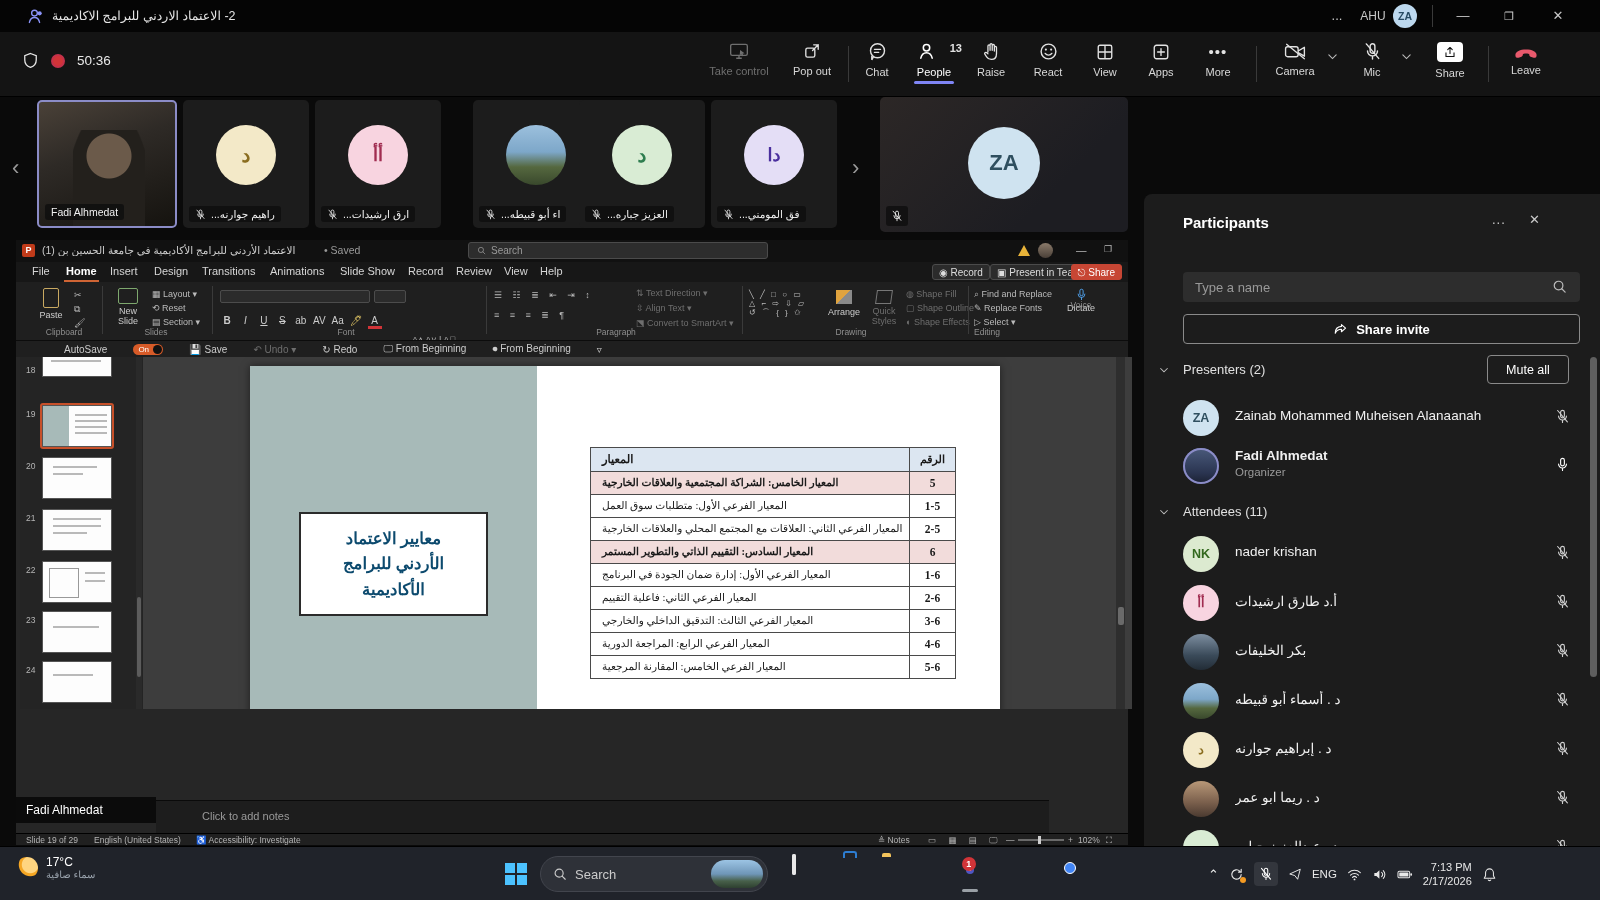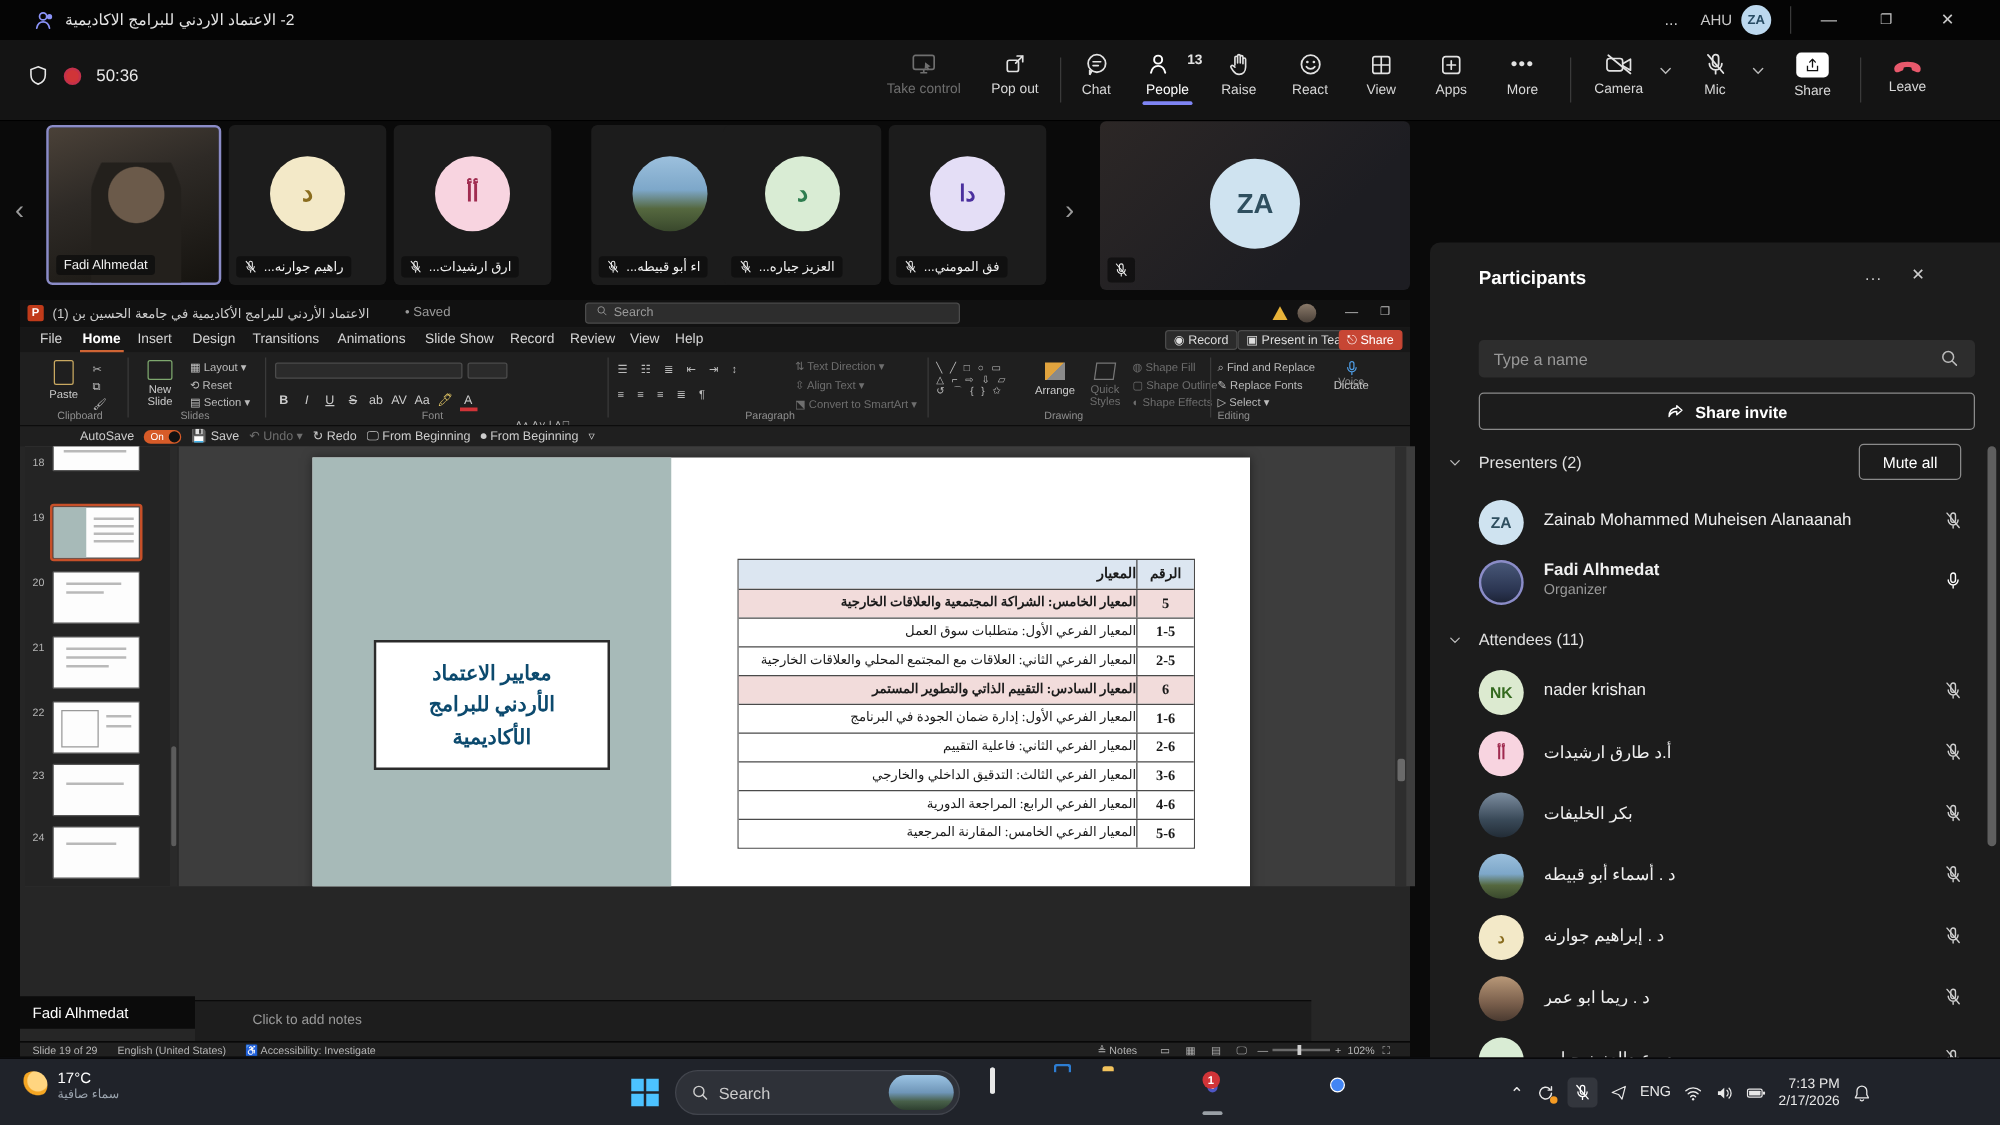--- a/index.html
+++ b/index.html
@@ -52,21 +52,21 @@
   .ribbon{left:0;top:42px;width:1112px;height:58px;background:#1f1f1f;color:#cfcfcf;}
   .rgl{position:absolute;bottom:3px;font-size:8.5px;color:#8f8f8f;text-align:center;}
   .rdiv{top:4px;width:1px;height:48px;background:#3a3a3a;}
   .rbig{text-align:center;font-size:9px;color:#ccc;cursor:pointer;}
   .rsm{font-size:9px;color:#bbb;white-space:nowrap;cursor:pointer;}
   .rsm.dim,.rbig.dim{color:#6e6e6e;}
   .fontbox{height:13px;background:#2b2b2b;border:1px solid #4c4c4c;border-radius:2px;}
   .fbtn{display:inline-block;width:14px;text-align:center;font-size:10px;color:#ccc;cursor:pointer;}
   .shapegrid{font-size:8px;color:#bdbdbd;letter-spacing:2px;line-height:9px;}
   .qat{left:0;top:100px;width:1112px;height:17px;background:#1f1f1f;border-top:1px solid #0c0c0c;
-    color:#ccc;font-size:10px;display:flex;align-items:center;gap:8px;padding-left:48px;}
+    color:#ccc;font-size:10px;display:flex;align-items:center;gap:26px;padding-left:48px;}
   .qat .tog{width:30px;height:11px;border-radius:6px;background:#d75b28;color:#fff;font-size:8px;
     line-height:11px;padding-left:5px;position:relative;}
   .qat .tog i{position:absolute;right:1px;top:1px;width:9px;height:9px;border-radius:50%;background:#111;}
   .work{left:4px;top:117px;width:1112px;height:352px;background:#3d3d3d;overflow:hidden;}
   .thumbcol{position:absolute;left:0;top:0;width:123px;height:443px;background:#242424;overflow:hidden;}
   .thumb{position:absolute;left:22px;width:70px;height:42px;background:#fdfdfd;border:1px solid #555;border-radius:1px;overflow:hidden;}
   .thumb.sel{outline:2px solid #c75029;}
   .tnum{position:absolute;left:6px;font-size:8.5px;color:#b5b5b5;}
   .tline{position:absolute;background:#b9b9b9;height:1.5px;}
   .tscroll{position:absolute;left:116px;top:0;width:6px;height:443px;background:#2a2a2a;}
@@ -74,21 +74,21 @@
   .slide{position:absolute;left:230px;top:9px;width:750px;height:422px;background:#fff;box-shadow:0 0 8px rgba(0,0,0,.5);}
   .slide .sage{position:absolute;left:0;top:0;width:287px;height:422px;background:#a7bab8;}
   .sbox{position:absolute;left:49px;top:146px;width:189px;height:104px;background:#fff;border:2px solid #2b2b2b;
     display:flex;flex-direction:column;justify-content:center;text-align:center;
     font-family:"Liberation Serif",serif;font-weight:bold;color:#0c4a6e;font-size:16.5px;line-height:1.55;letter-spacing:1px;}
   .stable{position:absolute;left:340px;top:81px;width:366px;direction:rtl;border:1px solid #4a4a4a;
     font-family:"Liberation Serif",serif;color:#1a1a1a;}
   .strow{display:flex;direction:rtl;border-top:1px solid #4a4a4a;height:23px;}
   .strow:first-child{border-top:none;}
   .stc-n{width:46px;border-left:1px solid #4a4a4a;text-align:center;line-height:22px;font-size:11.5px;font-weight:bold;direction:ltr;}
-  .stc-l{flex:1;text-align:right;line-height:22px;font-size:10.6px;white-space:nowrap;overflow:hidden;}
+  .stc-l{flex:1;text-align:left;line-height:22px;font-size:10.6px;white-space:nowrap;overflow:hidden;padding-left:11px;}
   .r-hdr{background:#dce6f1;font-weight:bold;}
   .r-main{background:#f2dcdb;font-weight:bold;}
   .r-sub{background:#fff;}
   .vscroll{position:absolute;left:1096px;top:0;width:9px;height:443px;background:#2e2e2e;}
   .vscroll i{position:absolute;left:1.5px;width:6px;background:#6a6a6a;border-radius:2px;}
   .fadioverlay{left:0;top:557px;width:140px;height:26px;background:#0b0b0b;color:#fff;font-size:12px;
     line-height:26px;padding-left:10px;}
   .notesbar{left:140px;top:560px;width:893px;height:33px;background:#1d1d1d;border-top:1px solid #0a0a0a;}
   .notesbar span{position:absolute;left:46px;top:9px;color:#9a9a9a;font-size:11px;}
   .statusbar{left:0;top:593px;width:1112px;height:12px;background:#202020;border-top:1px solid #000;

